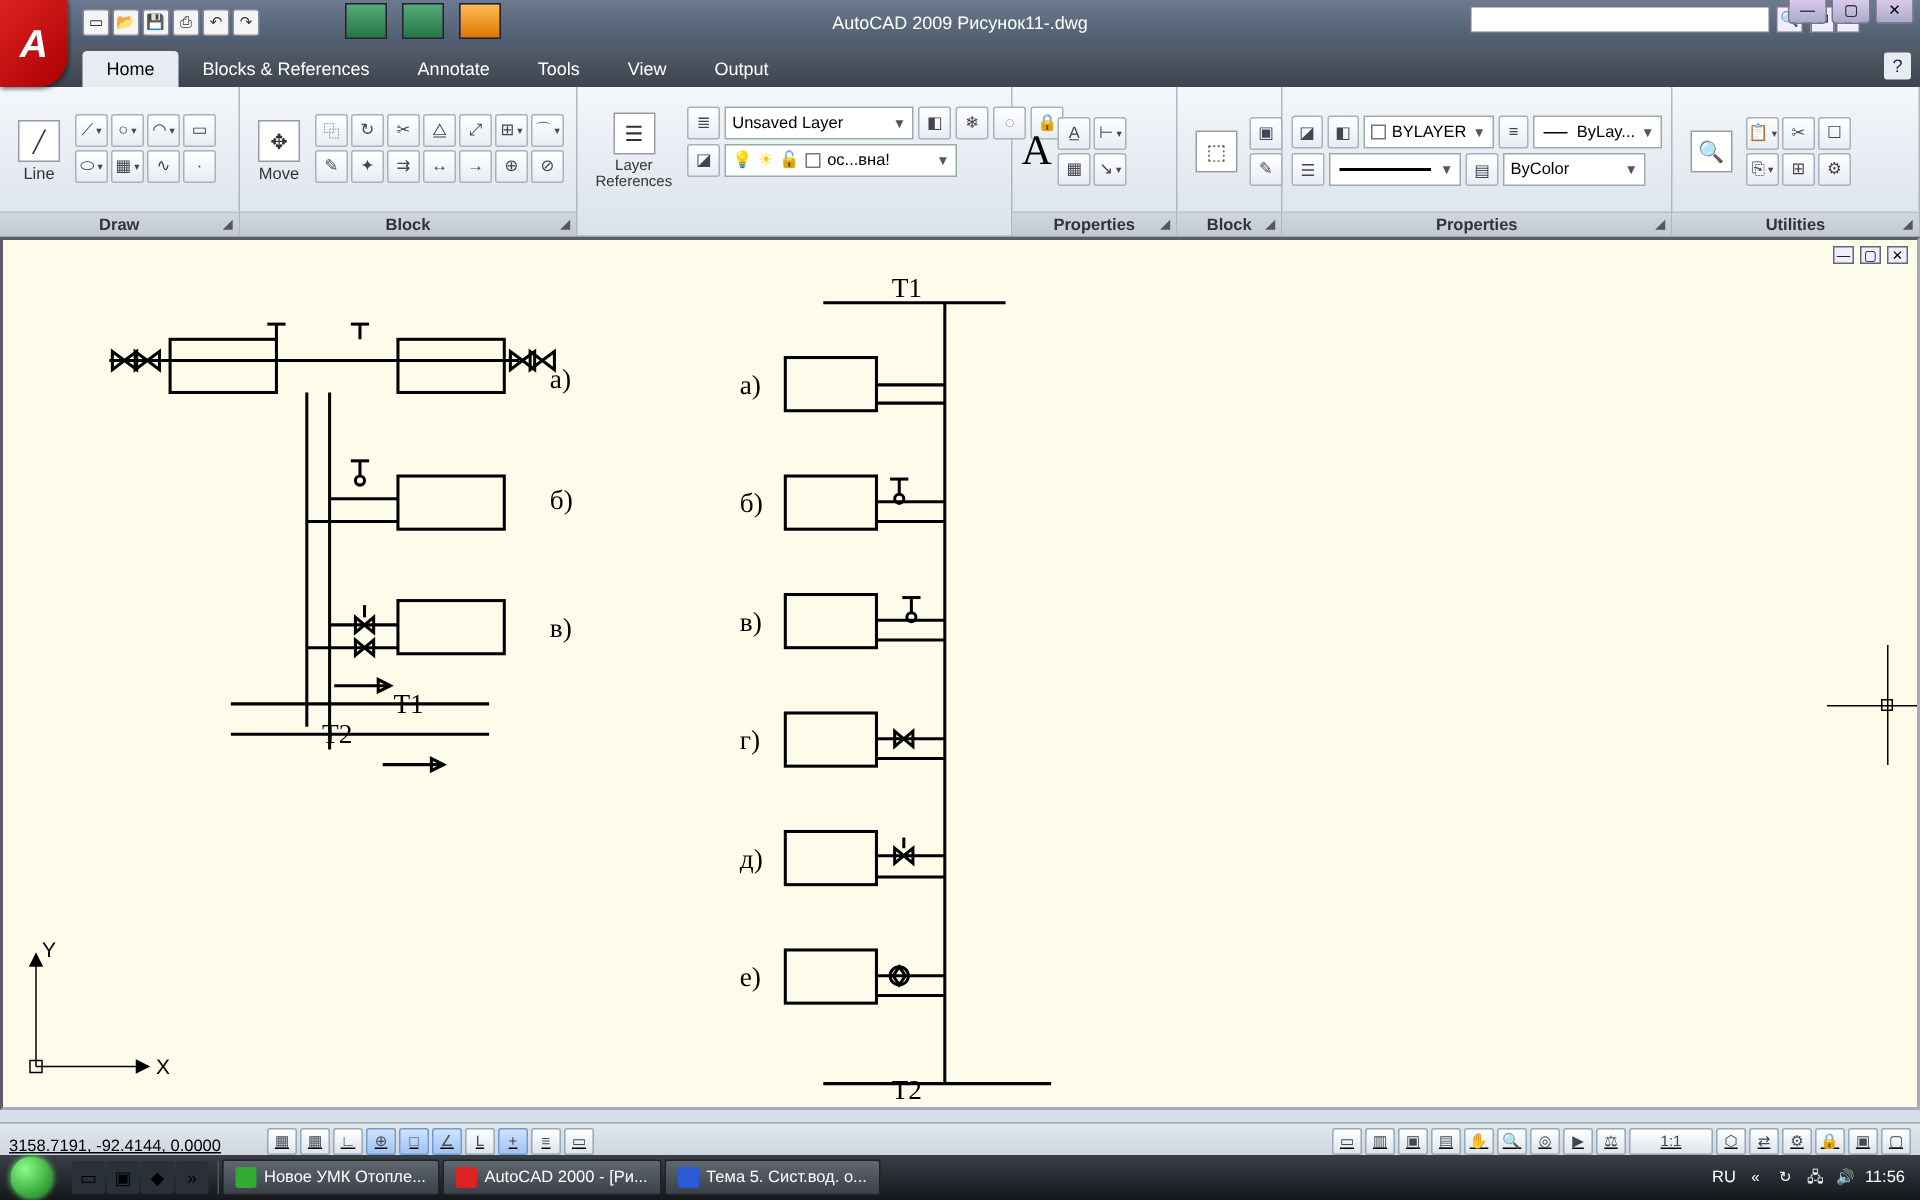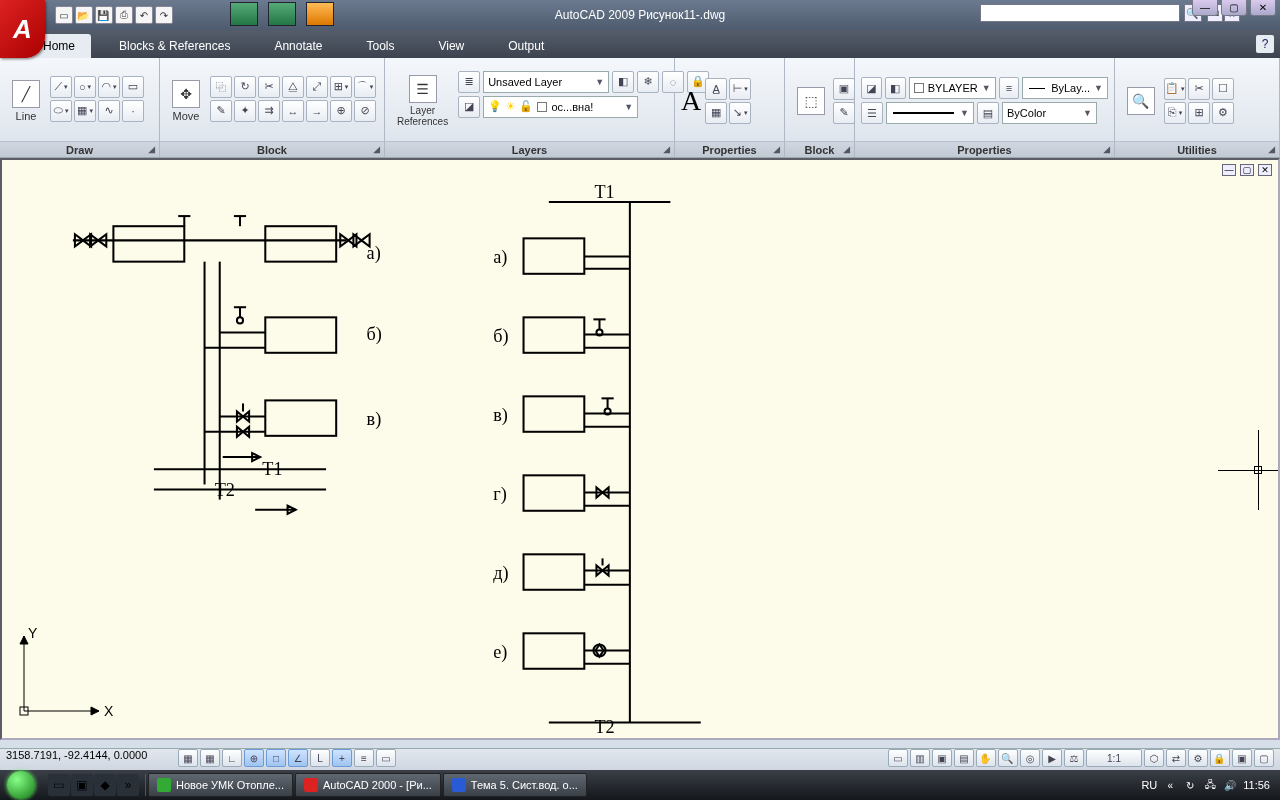--- a/index.html
+++ b/index.html
@@ -15,21 +15,21 @@
 .title-sbtn { position:absolute; right:78px; top:4px; width:18px; height:18px; background:#eef; border:1px solid #778; font-size:10px; display:flex; align-items:center; justify-content:center; }
 .title-nav { position:absolute; right:40px; top:4px; display:flex; gap:1px;}
 .title-nav .n{ width:16px; height:18px; background:#eef; border:1px solid #778; font-size:10px; display:flex; align-items:center; justify-content:center;}
 .winctl { position:absolute; right:4px; top:-2px; display:flex; gap:3px; }
 .winctl .wb { width:26px; height:18px; background:linear-gradient(#dce,#aac); border:1px solid #778; border-radius:0 0 3px 3px; font-size:10px; display:flex; align-items:center; justify-content:center; }
 .app-thumbs{ position:absolute; left:230px; top:2px; display:flex; gap:10px;}
 .app-thumbs .t{width:28px;height:24px;background:linear-gradient(#5a7,#274);border:1px solid #223;}
 .app-thumbs .t2{background:linear-gradient(#fb5,#d70);}
 
 
-.tabs { position:absolute; top:30px; left:0; right:0; height:28px; background:linear-gradient(#555d6a,#3d4450); display:flex; align-items:flex-end; padding-left:27px; gap:12px;}
+.tabs { position:absolute; top:30px; left:0; right:0; height:28px; background:linear-gradient(#555d6a,#3d4450); display:flex; align-items:flex-end; padding-left:55px; gap:0;}
 .tab { padding:5px 16px; color:#fff; font-size:12px; cursor:pointer; }
 .tab.active { background:#e7ecf2; color:#000; border-radius:3px 3px 0 0; }
 .tabs .help{ position:absolute; right:6px; top:5px; width:18px;height:18px;background:#e7ecf2;border-radius:2px;font-size:12px;display:flex;align-items:center;justify-content:center;color:#226;}
 
 
 .ribbon { position:absolute; top:58px; left:0; right:0; height:100px; background:linear-gradient(#f4f7fb,#dbe2ea); border-bottom:1px solid #9aa; display:flex; }
 .panel { border-right:1px solid #b0b8c5; position:relative; padding:4px 6px 18px 6px; display:flex; flex-direction:column; justify-content:center; }
 .panel-label { position:absolute; bottom:0; left:0; right:0; height:16px; font-size:11px; text-align:center; background:linear-gradient(#d0d7e0,#c1c9d4); color:#333; border-top:1px solid #b9c0cc; display:flex; align-items:center; justify-content:center;font-weight:bold;}
 .panel-label::after{content:"◢"; font-size:8px; position:absolute; right:4px; color:#556;}
 .bigbtn { display:flex; flex-direction:column; align-items:center; gap:2px; padding:4px 6px; font-size:11px; color:#333; }
@@ -48,21 +48,21 @@
 svg.drawing * { stroke:#000; fill:none; stroke-width:2; }
 svg.drawing text { stroke:none; fill:#000; font-family:"Times New Roman",serif; font-size:18px; }
 .ucs { position:absolute; bottom:12px; left:12px; font-family:serif; }
 .crosshair{position:absolute; right:20px; top:310px; pointer-events:none;}
 .crosshair::before,.crosshair::after{content:"";position:absolute;background:#000;}
 .crosshair::before{width:80px;height:1px;left:-40px;top:0;}
 .crosshair::after{width:1px;height:80px;left:0;top:-40px;}
 .crosshair .box{position:absolute;width:8px;height:8px;border:1px solid #000;left:-4px;top:-4px;}
 
 
-.status { position:absolute; bottom:30px; left:0; right:0; height:22px; background:linear-gradient(#e2e7ee,#cfd6e0); border-top:1px solid #9aa; display:flex; align-items:flex-start; font-size:11px; padding:0 6px; gap:2px;}
+.status { position:absolute; bottom:30px; left:0; right:0; height:22px; background:linear-gradient(#e2e7ee,#cfd6e0); border-top:1px solid #9aa; display:flex; align-items:flex-end; font-size:11px; padding:0 6px; gap:2px;text-decoration:underline;}
 .status .coords{min-width:170px;}
 .status .sb{width:20px;height:18px;border:1px solid #9ab;background:linear-gradient(#fff,#dde4ec);border-radius:2px;display:flex;align-items:center;justify-content:center;font-size:10px;color:#445;}
 .status .sb.on{background:linear-gradient(#cfe3ff,#9fc4f0);border-color:#6a9bd8;}
 .status .spacer{flex:1;}
 
 
 .taskbar { position:absolute; bottom:0; left:0; right:0; height:30px; background:linear-gradient(#3a3f47,#14171b); display:flex; align-items:center; padding:0 2px; gap:2px;}
 .startorb{width:38px;height:30px;display:flex;align-items:center;justify-content:center;}
 .startorb .orb{width:28px;height:28px;border-radius:50%;background:radial-gradient(circle at 35% 30%,#8f8,#171);box-shadow:0 0 4px #6f6; position:relative; overflow:hidden;}
 .ql{display:flex;gap:1px;padding:0 6px;border-right:1px solid #555;}
@@ -189,21 +189,20 @@
             <span style="color:#cc0">💡</span>
               <span style="color:#fc0">☀</span>
               <span>🔓</span>
               <span style="width:10px;height:10px;background:#fff;border:1px solid #777;display:inline-block"></span>
             <span>ос...вна!</span>
               <span class="dd">▼</span>
           </div>
         </div>
       </div>
     </div>
-    <div class="panel-label">Layers</div>
   </div>
 
   <div class="panel" style="width:110px">
     <div style="display:flex;gap:4px;align-items:center;">
       <div style="font-size:28px;font-family:serif;">A</div>
       <div class="toolgrid" style="width:60px">
         <div class="sm">A̲</div>
         <div class="sm wdd">⊢</div>
         <div class="sm">▦</div>
         <div class="sm wdd">↘</div>

